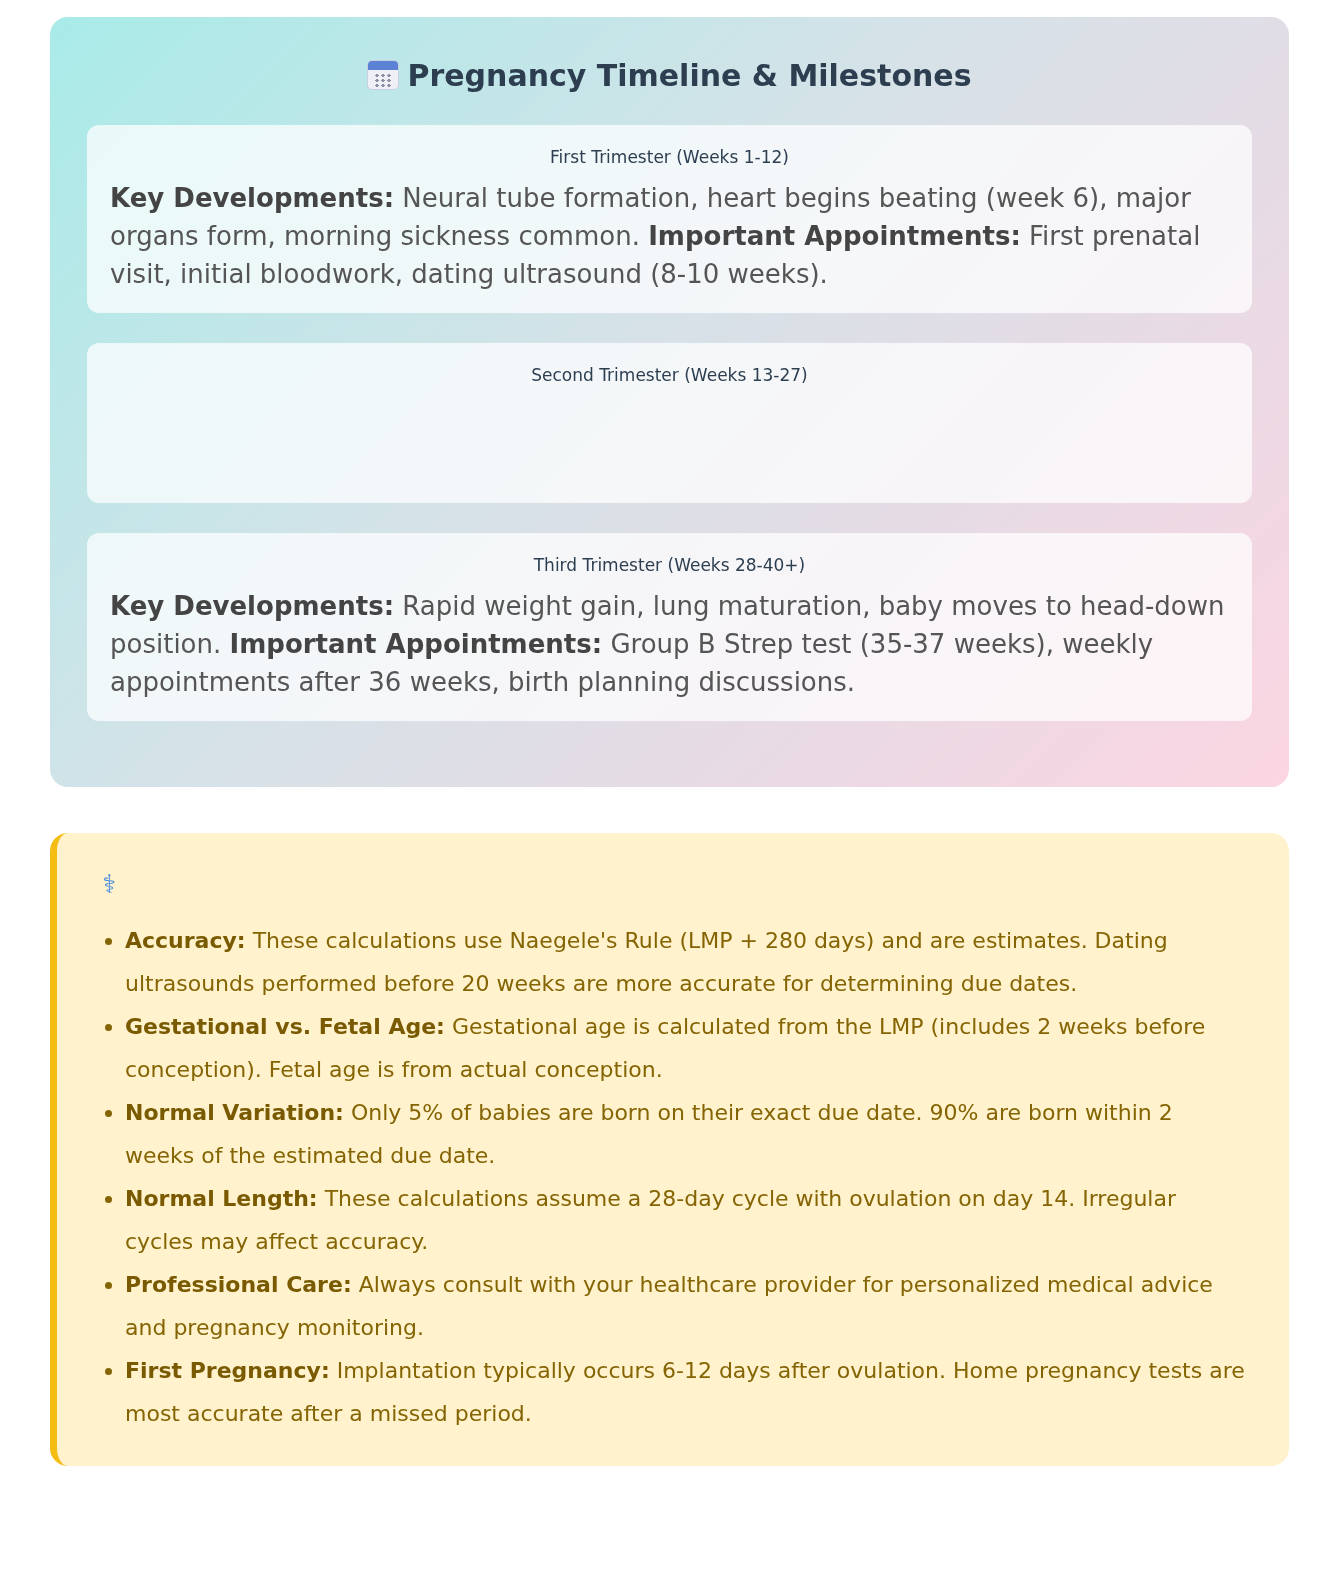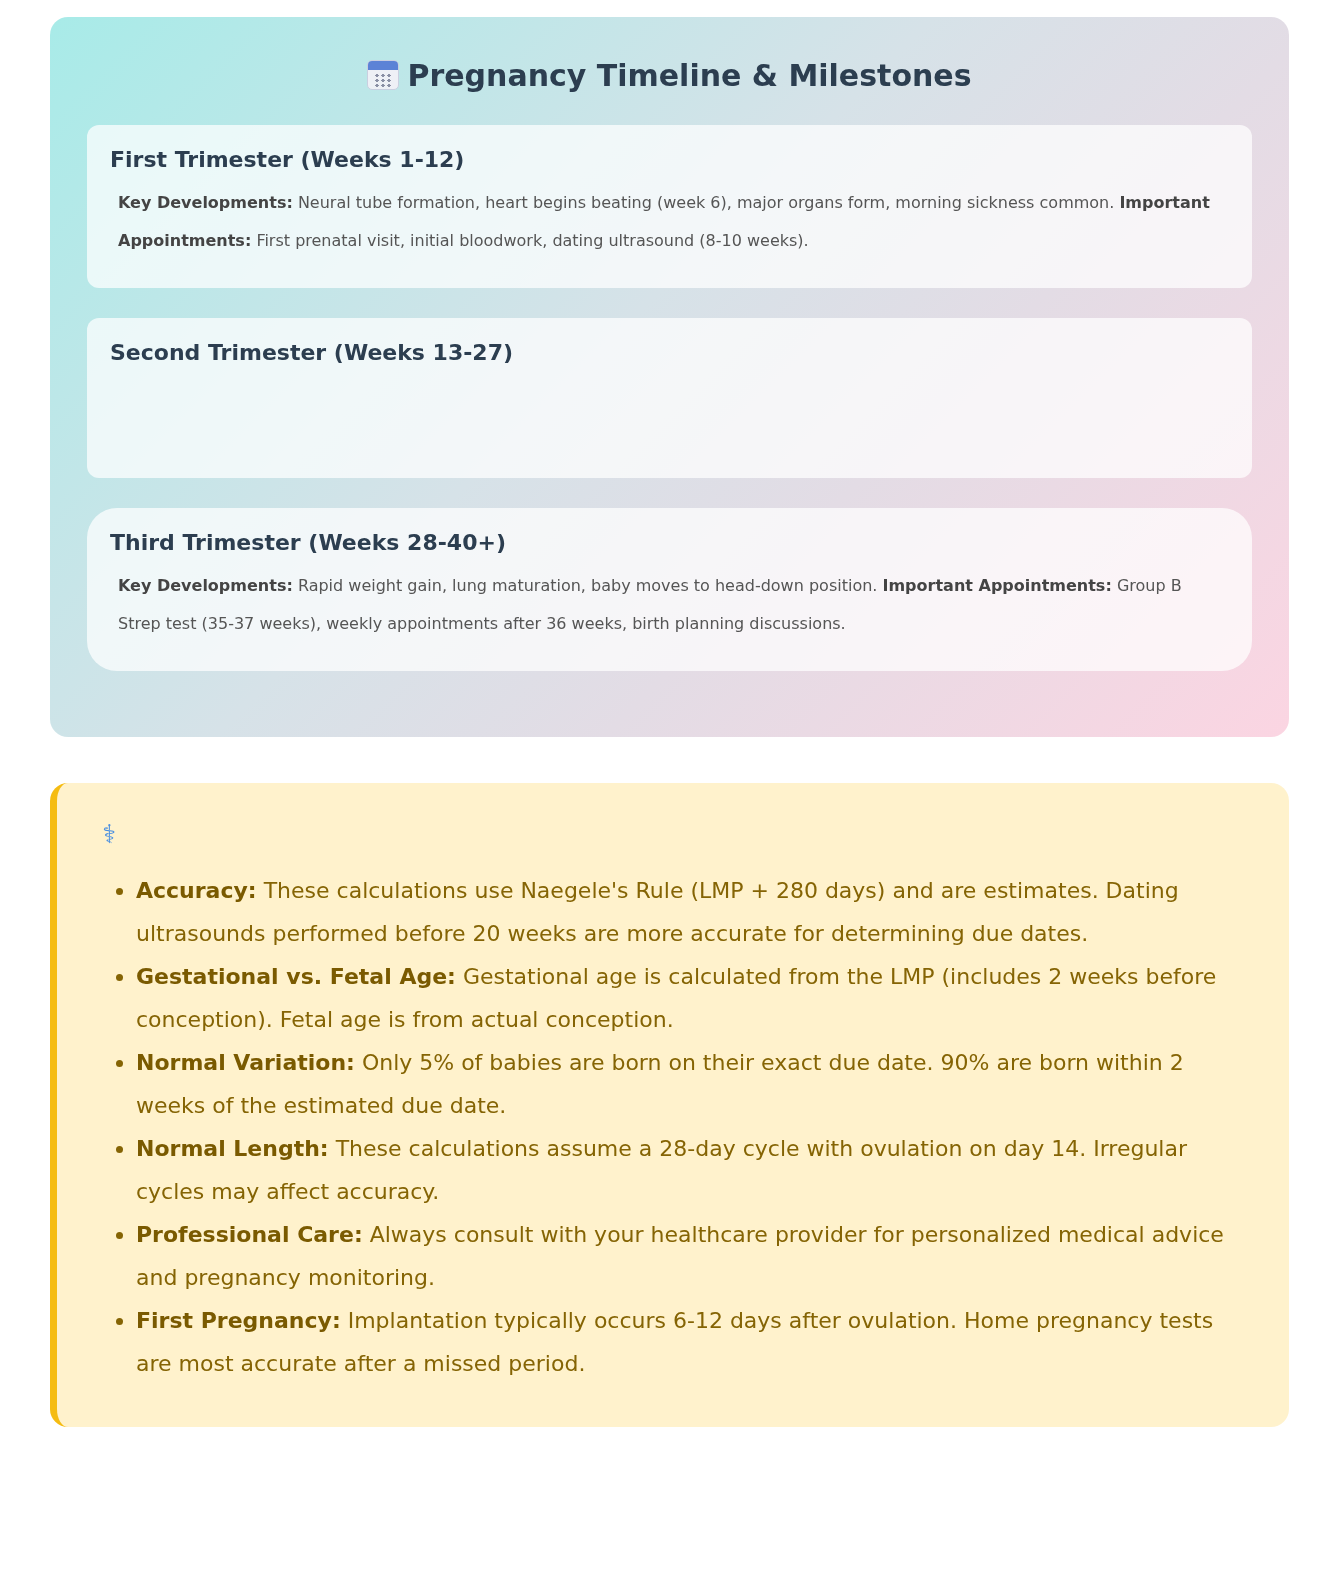--- a/index.html
+++ b/index.html
@@ -34,45 +34,45 @@
     background-size: 6px 5px;
   }
   .tri-card {
     background: rgba(255,255,255,0.72);
     border-radius: 12px;
     padding: 22px 23px 20px 23px;
     margin-bottom: 30px;
     min-height: 160px;
     box-sizing: border-box;
   }
-  .tri-card:last-child { margin-bottom: 0; border-radius: 30px; }
+  .tri-card:last-child { margin-bottom: 0; }
   .tri-card h3 {
     margin: 0 0 12px 0;
-    font-size: 22px; font-weight: bold; color: #2c3e50;
+    font-size: 17px; font-weight: normal; color: #2c3e50; text-align: center;
   }
   .tri-card p {
-    margin: 8px;
-    font-size: 16px; line-height: 38px; color: #555;
+    margin: 0;
+    font-size: 26px; line-height: 38px; color: #555;
   }
   .tri-card b { color: #444; }
 
   .medical {
     margin-top: 46px;
     background: #fff2cc;
     border-left: 7px solid #f5bc12;
     border-radius: 18px;
     padding: 36px 40px 30px 45px;
   }
   .medical-title {
     display: flex; align-items: center; gap: 20px;
     font-size: 27px; font-weight: bold; color: #856404;
     margin: 0 0 20px 0;
   }
   .caduceus { color: #4a8fe0; font-size: 26px; font-weight: bold; }
-  .medical ul { margin: 12px; padding-left: 22px; }
+  .medical ul { margin: 1px; padding-left: 22px; }
   .medical li {
     font-size: 22px; line-height: 43px; color: #856404;
     margin-bottom: 0;
   }
   .medical li b { color: #7a5a00; }
 </style>
 </head>
 <body>
 
 <div class="wrap">

